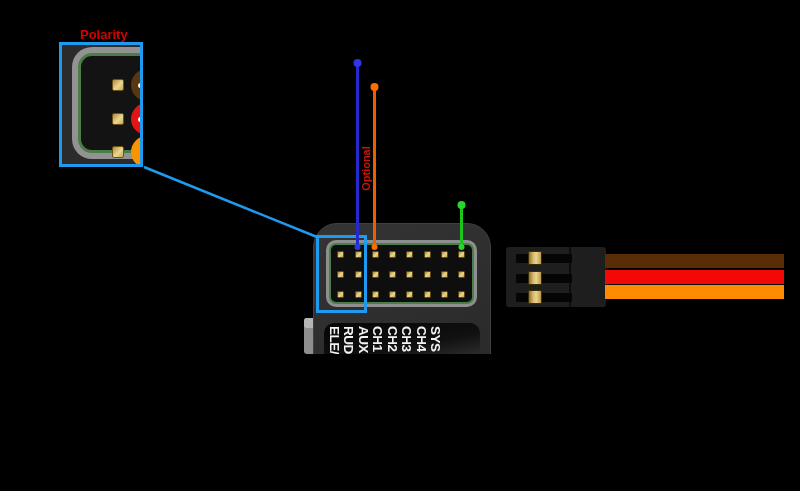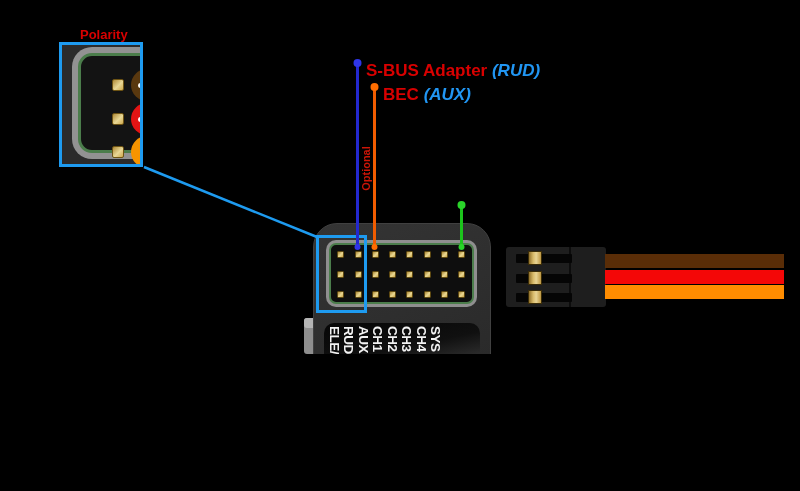--- a/index.html
+++ b/index.html
@@ -178,23 +178,15 @@
     <circle cx="357.5" cy="63" r="4" fill="#2f36e8"></circle>
     <circle cx="357.5" cy="247" r="3" fill="#2f36e8"></circle>
     <line x1="374.5" y1="87" x2="374.5" y2="247" stroke="#f05c00" stroke-width="3"></line>
     <circle cx="374.5" cy="87" r="4" fill="#ff6d00"></circle>
     <circle cx="374.5" cy="247" r="3" fill="#ff6d00"></circle>
     <line x1="461.5" y1="205" x2="461.5" y2="247" stroke="#1cc41c" stroke-width="3"></line>
     <circle cx="461.5" cy="205" r="4" fill="#2ad42a"></circle>
     <circle cx="461.5" cy="247" r="3" fill="#2ad42a"></circle>
   </svg>
 
-  <div class="abs conn-label txt-layer" style="left:366px;top:61px">
-    <span class="name">S-BUS Adapter</span>
-    <span class="port">(RUD)</span>
-  </div>
-  <div class="abs conn-label txt-layer" style="left:383px;top:85px">
-    <span class="name">BEC</span>
-    <span class="port">(AUX)</span>
-  </div>
   <div class="abs optional txt-layer">Optional</div>
 
 </div>
 
 </body></html>

